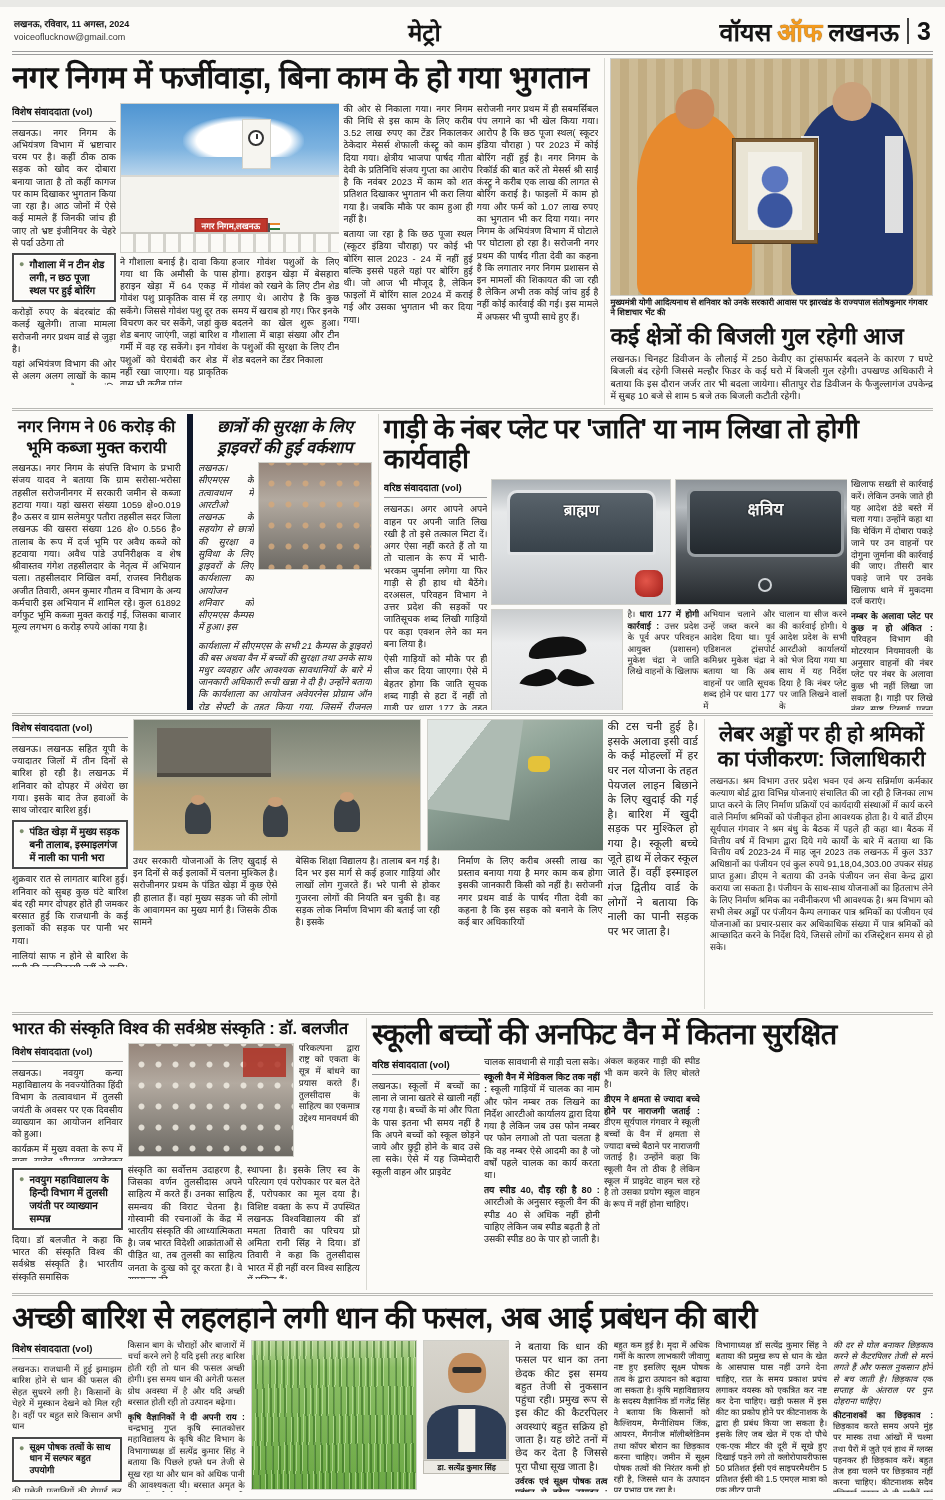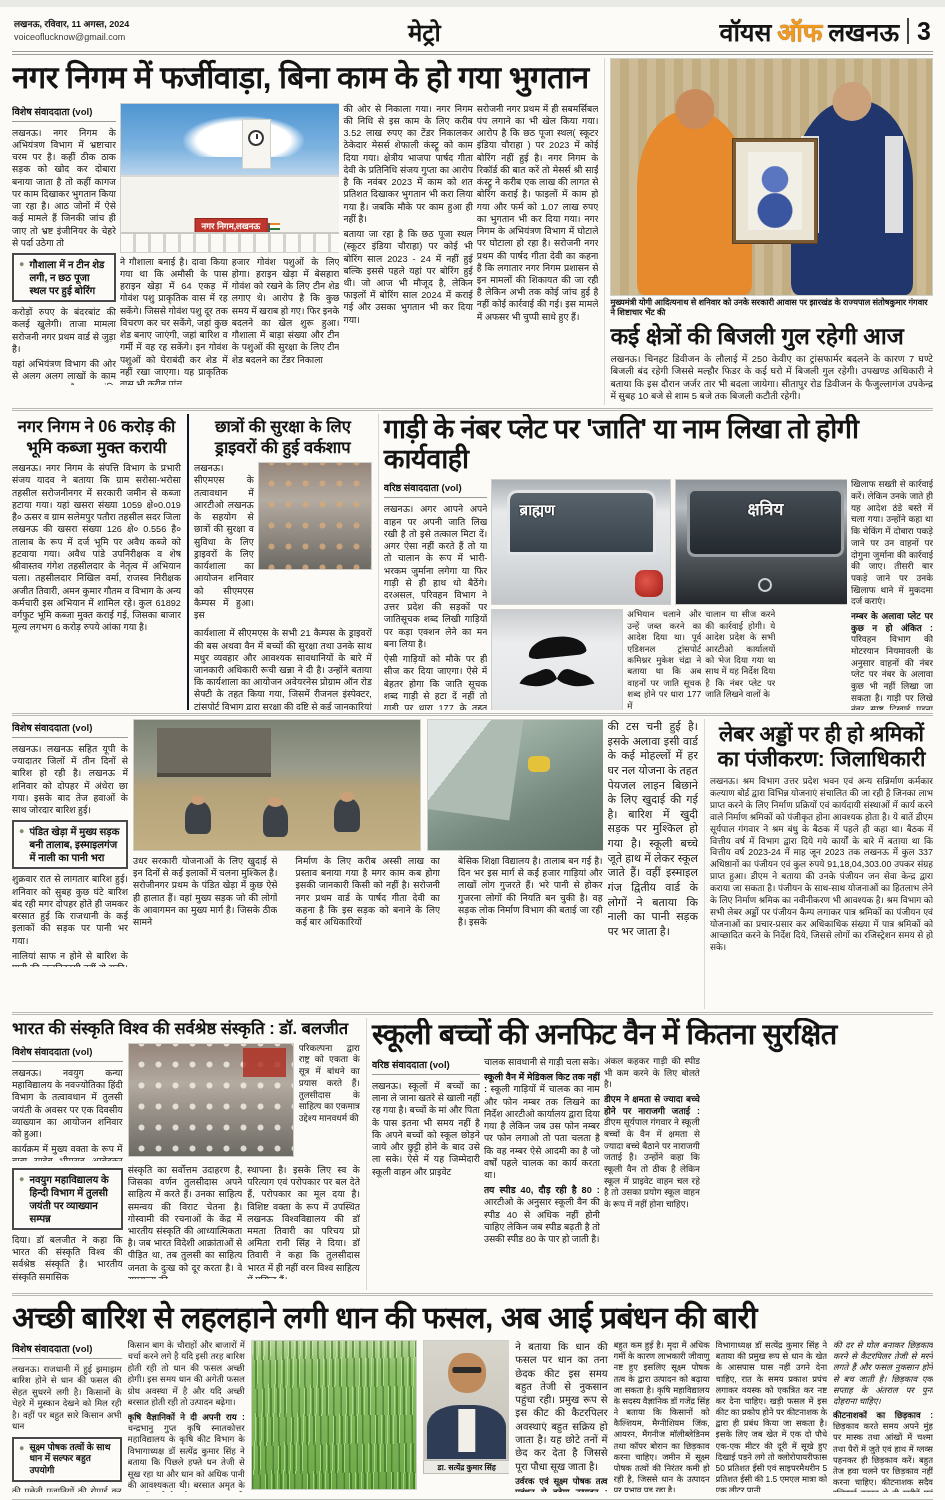--- a/index.html
+++ b/index.html
@@ -68,21 +68,21 @@
   .ph-flood2{background:linear-gradient(155deg,#b9c2b8 0%,#93a79b 35%,#76897f 65%,#5f7268 100%);}
   .bldg-edge{position:absolute;left:-6%;top:-8%;width:55%;height:80%;background:linear-gradient(120deg,#dfe5e2 0 45%,#aebbb3 45% 100%);transform:rotate(8deg);}
   .yellow-spot{position:absolute;left:55%;top:28%;width:12%;height:12%;background:#e4c23a;border-radius:30%;}
   
   .ph-group{background:linear-gradient(180deg,#96867b 0%,#b3aaa0 35%,#6d6a64 100%);}
   .heads{position:absolute;inset:0;background-image:radial-gradient(circle,#d3a87c 2.6px,rgba(0,0,0,0) 3.4px);background-size:17px 21px;background-position:4px 10px;opacity:.85;}
   .heads2{background-image:radial-gradient(circle,#f0ece2 2.6px,rgba(0,0,0,0) 3.4px);}
   .banner{position:absolute;right:4%;top:4%;width:26%;height:26%;background:#b03226;opacity:.85;}
   
   .ph-car1{background:linear-gradient(180deg,#aab0b5 0%,#e7e9ea 26%,#dde0e2 58%,#c2c6c9 100%);}
-  .car-win{position:absolute;left:8%;top:8%;width:84%;height:52%;background:linear-gradient(180deg,#59636b,#38424a);border-radius:10px 10px 4px 4px;border:3px solid #e2e4e6;display:flex;align-items:flex-start;justify-content:flex-start;padding:6px 10px;}
+  .car-win{position:absolute;left:8%;top:8%;width:84%;height:52%;background:linear-gradient(180deg,#59636b,#38424a);border-radius:10px 10px 4px 4px;border:3px solid #e2e4e6;display:flex;align-items:flex-start;justify-content:center;padding:6px 10px;}
   .car-win .wtxt{color:#fff;font-weight:bold;font-size:15px;text-shadow:0 0 2px #000;}
   .tail{position:absolute;right:4%;bottom:6%;width:16%;height:22%;background:radial-gradient(circle at 40% 40%,#e3564a,#a01d18);border-radius:30%;}
   .ph-car2{background:linear-gradient(180deg,#8d9398 0%,#b9bec2 22%,#53595e 60%,#24282c 100%);}
   .car-win2{position:absolute;left:6%;top:6%;width:88%;height:56%;background:linear-gradient(180deg,#454d54,#23292e);border-radius:8px;border:3px solid #9aa0a4;display:flex;align-items:flex-start;justify-content:center;padding-top:6px;}
   .car-win2 .wtxt{color:#f2f2f2;font-weight:bold;font-size:17px;text-shadow:0 0 2px #000;}
   .logo-dot{position:absolute;left:50%;bottom:10%;transform:translateX(-50%);width:14px;height:14px;border:2px solid #cfd3d6;border-radius:50%;}
   
   .ph-must{background:linear-gradient(180deg,#c9ccce 0%,#ecedee 30%,#e2e3e4 100%);display:flex;align-items:center;justify-content:center;flex-direction:column;}
   .turban{width:58px;height:20px;background:#111;border-radius:50% 50% 20% 20%/90% 90% 20% 20%;transform:rotate(-6deg);margin-bottom:4px;}
   
@@ -177,21 +177,21 @@
   </div>
 
   <div class="rule"></div>
 
   <div class="band" style="height:296px;">
     <div class="col" style="width:172px;">
       <div class="h-sm">नगर निगम ने 06 करोड़ की भूमि कब्जा मुक्त करायी</div>
       <p class="bt">लखनऊ। नगर निगम के संपत्ति विभाग के प्रभारी संजय यादव ने बताया कि ग्राम सरोसा-भरोसा तहसील सरोजनीनगर में सरकारी जमीन से कब्जा हटाया गया। यहां खसरा संख्या 1059 क्षे०0.019 है० ऊसर व ग्राम सलेमपुर पतौरा तहसील सदर जिला लखनऊ की खसरा संख्या 126 क्षे० 0.556 है० तालाब के रूप में दर्ज भूमि पर अवैध कब्जे को हटवाया गया। अवैध पांडे उपनिरीक्षक व शेष श्रीवास्तव गंगेश तहसीलदार के नेतृत्व में अभियान चला। तहसीलदार निखिल वर्मा, राजस्व निरीक्षक अजीत तिवारी, अमन कुमार गौतम व विभाग के अन्य कर्मचारी इस अभियान में शामिल रहे। कुल 61892 वर्गफुट भूमि कब्जा मुक्त कराई गई, जिसका बाजार मूल्य लगभग 6 करोड़ रुपये आंका गया है।</p>
     </div>
 
-    <div class="col" style="width:188px;border-left:2px solid #0f172a;padding-left:5px;">
+    <div class="col" style="width:188px;border-left:6px solid #0f172a;padding-left:5px;font-style:italic;">
       <div class="h-sm">छात्रों की सुरक्षा के लिए ड्राइवरों की हुई वर्कशाप</div>
       <div style="display:flex;gap:4px;">
         <p class="bt col" style="width:62px;">लखनऊ। सीएमएस के तत्वावधान में आरटीओ लखनऊ के सहयोग से छात्रों की सुरक्षा व सुविधा के लिए ड्राइवरों के लिए कार्यशाला का आयोजन शनिवार को सीएमएस कैम्पस में हुआ। इस</p>
         <div class="ph ph-group" style="width:114px;height:108px;">
           <div class="heads"></div>
         </div>
       </div>
       <p class="bt" style="margin-top:3px;">कार्यशाला में सीएमएस के सभी 21 कैम्पस के ड्राइवरों की बस अथवा वैन में बच्चों की सुरक्षा तथा उनके साथ मधुर व्यवहार और आवश्यक सावधानियों के बारे में जानकारी अधिकारी रूची खन्ना ने दी है। उन्होंने बताया कि कार्यशाला का आयोजन अवेयरनेस प्रोग्राम ऑन रोड सेफ्टी के तहत किया गया, जिसमें रीजनल इंस्पेक्टर, ट्रांसपोर्ट विभाग द्वारा सुरक्षा की दृष्टि से कई जानकारियां दी गईं। सड़क सुरक्षा निर्देशों के अनुपालन हेतु स्कूलों के लगभग 100 ड्राइवरों ने हिस्सा लिया।</p>
     </div>
 
@@ -217,20 +217,27 @@
               </div>
               <div class="logo-dot"></div>
             </div>
           </div>
           <div style="display:flex;gap:4px;margin-top:4px;height:116px;overflow:hidden;">
             <div class="ph ph-must" style="width:132px;height:112px;">
               <div class="turban"></div>
               <svg width="84" height="32" viewBox="0 0 100 40">
                 <path d="M50 22 C45 10 38 8 30 12 C18 18 10 16 3 28 C14 31 25 33 35 30 C43 28 47 26 50 22 C53 26 57 28 65 30 C75 33 86 31 97 28 C90 16 82 18 70 12 C62 8 55 10 50 22 Z" fill="#101010"></path>
               </svg>
+            </div>
+            <div class="col" style="width:74px;">
+              <p class="bt" style="font-size:8.6px;">
+                <span>है।</span>
+                <b class="subh">धारा 177 में होगी कार्रवाई :</b>
+                <span>उत्तर प्रदेश के पूर्व अपर परिवहन आयुक्त (प्रशासन) मुकेश चंद्रा ने जाति लिखे वाहनों के खिलाफ</span>
+              </p>
             </div>
             <div class="col" style="width:74px;">
               <p class="bt" style="font-size:8.6px;">अभियान चलाने और उन्हें जब्त करने का आदेश दिया था। पूर्व एडिशनल ट्रांसपोर्ट कमिश्नर मुकेश चंद्रा ने बताया था कि अब वाहनों पर जाति सूचक शब्द होने पर धारा 177 में</p>
             </div>
             <div class="col" style="width:70px;">
               <p class="bt" style="font-size:8.6px;">चालान या सीज करने की कार्रवाई होगी। ये आदेश प्रदेश के सभी आरटीओ कार्यालयों को भेज दिया गया था साथ में यह निर्देश दिया है कि नंबर प्लेट पर जाति लिखने वालों के</p>
             </div>
           </div>
         </div>
         <div class="col" style="width:84px;">
@@ -267,22 +274,22 @@
               <div class="rider" style="left:45%;bottom:10%;"></div>
               <div class="rider" style="left:70%;bottom:14%;"></div>
             </div>
             <div class="ph ph-flood2" style="width:184px;height:132px;">
               <div class="bldg-edge"></div>
               <div class="yellow-spot"></div>
             </div>
           </div>
           <div style="display:flex;gap:18px;margin-top:4px;height:108px;overflow:hidden;justify-content:flex-end;">
             <p class="bt col" style="width:156px;">उधर सरकारी योजनाओं के लिए खुदाई से इन दिनों से कई इलाकों में चलना मुश्किल है। सरोजीनगर प्रथम के पंडित खेड़ा में कुछ ऐसे ही हालात हैं। वहां मुख्य सड़क जो की लोगों के आवागमन का मुख्य मार्ग है। जिसके ठीक सामने</p>
+            <p class="bt col" style="width:156px;">बेसिक शिक्षा विद्यालय है। तालाब बन गई है। दिन भर इस मार्ग से कई हजार गाड़ियां और लाखों लोग गुजरते हैं। भरे पानी से होकर गुजरना लोगों की नियति बन चुकी है। वह सड़क लोक निर्माण विभाग की बताई जा रही है। इसके</p>
             <p class="bt col" style="width:156px;">निर्माण के लिए करीब अस्सी लाख का प्रस्ताव बनाया गया है मगर काम कब होगा इसकी जानकारी किसी को नहीं है। सरोजनी नगर प्रथम वार्ड के पार्षद गीता देवी का कहना है कि इस सड़क को बनाने के लिए कई बार अधिकारियों</p>
-            <p class="bt col" style="width:156px;">बेसिक शिक्षा विद्यालय है। तालाब बन गई है। दिन भर इस मार्ग से कई हजार गाड़ियां और लाखों लोग गुजरते हैं। भरे पानी से होकर गुजरना लोगों की नियति बन चुकी है। वह सड़क लोक निर्माण विभाग की बताई जा रही है। इसके</p>
           </div>
         </div>
         <div class="col" style="width:92px;">
           <p class="bt" style="font-size:11px;">की टस चनी हुई है। इसके अलावा इसी वार्ड के कई मोहल्लों में हर घर नल योजना के तहत पेयजल लाइन बिछाने के लिए खुदाई की गई है। बारिश में खुदी सड़क पर मुश्किल हो गया है। स्कूली बच्चे जूते हाथ में लेकर स्कूल जाते हैं। वहीं इस्माइल गंज द्वितीय वार्ड के लोगों ने बताया कि नाली का पानी सड़क पर भर जाता है।</p>
         </div>
       </div>
     </div>
     <div class="col" style="width:233px;border-left:1px solid #d8d8d2;padding-left:5px;">
       <div class="h-labor">लेबर अड्डों पर ही हो श्रमिकों का पंजीकरण: जिलाधिकारी</div>
       <p class="bt" style="font-size:8.9px;">लखनऊ। श्रम विभाग उत्तर प्रदेश भवन एवं अन्य सन्निर्माण कर्मकार कल्याण बोर्ड द्वारा विभिन्न योजनाएं संचालित की जा रही है जिनका लाभ प्राप्त करने के लिए निर्माण प्रक्रियों एवं कार्यदायी संस्थाओं में कार्य करने वाले निर्माण श्रमिकों को पंजीकृत होना आवश्यक होता है। ये बातें डीएम सूर्यपाल गंगवार ने श्रम बंधु के बैठक में पहले ही कहा था। बैठक में वित्तीय वर्ष में विभाग द्वारा दिये गये कार्यों के बारे में बताया था कि वित्तीय वर्ष 2023-24 में माह जून 2023 तक लखनऊ में कुल 337 अधिष्ठानों का पंजीयन एवं कुल रुपये 91,18,04,303.00 उपकर संग्रह प्राप्त हुआ। डीएम ने बताया की उनके पंजीयन जन सेवा केन्द्र द्वारा कराया जा सकता है। पंजीयन के साथ-साथ योजनाओं का हितलाभ लेने के लिए निर्माण श्रमिक का नवीनीकरण भी आवश्यक है। श्रम विभाग को सभी लेबर अड्डों पर पंजीयन कैम्प लगाकर पात्र श्रमिकों का पंजीयन एवं योजनाओं का प्रचार-प्रसार कर अधिकाधिक संख्या में पात्र श्रमिकों को आच्छादित करने के निर्देश दिये, जिससे लोगों का रजिस्ट्रेशन समय से हो सके।</p>

